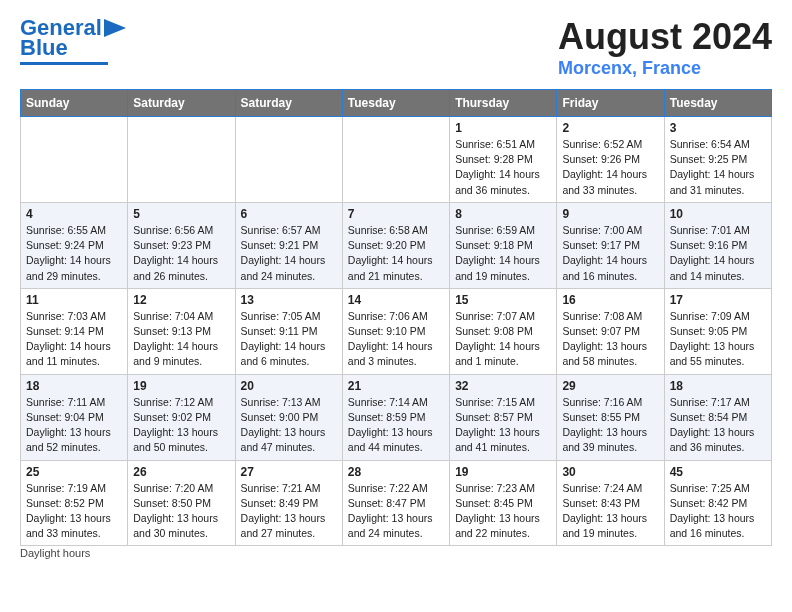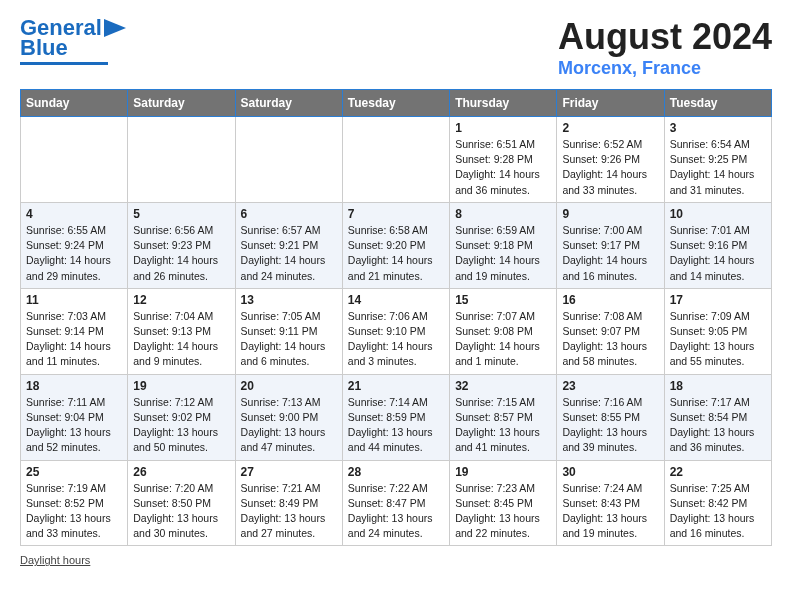--- a/index.html
+++ b/index.html
@@ -78,24 +78,23 @@
     .day-num {
       font-weight: bold;
       font-size: 12px;
       display: block;
       margin-bottom: 2px;
     }
     .cell-text {
       line-height: 1.45;
     }
     .footer {
-      margin-top: 8px;
+      margin-top: 1px;
       font-size: 11px;
       color: #444;
-      text-decoration: underline;
     }
   </style>
 </head>
 <body>
 
 <div class="header">
   <div class="logo">
     <div style="display:flex;align-items:center;">
       <span class="logo-text">
         <span class="blue">General</span>
@@ -221,21 +220,21 @@
         </td>
         <td>
           <span class="day-num">21</span>
           <div class="cell-text">Sunrise: 7:14 AM<br>Sunset: 8:59 PM<br>Daylight: 13 hours<br>and 44 minutes.</div>
         </td>
         <td>
           <span class="day-num">32</span>
           <div class="cell-text">Sunrise: 7:15 AM<br>Sunset: 8:57 PM<br>Daylight: 13 hours<br>and 41 minutes.</div>
         </td>
         <td>
-          <span class="day-num">23</span>
+          <span class="day-num">29</span>
           <div class="cell-text">Sunrise: 7:16 AM<br>Sunset: 8:55 PM<br>Daylight: 13 hours<br>and 39 minutes.</div>
         </td>
         <td>
           <span class="day-num">18</span>
           <div class="cell-text">Sunrise: 7:17 AM<br>Sunset: 8:54 PM<br>Daylight: 13 hours<br>and 36 minutes.</div>
         </td>
       </tr>
       <tr>
         <td>
           <span class="day-num">25</span>
@@ -255,21 +254,21 @@
         </td>
         <td>
           <span class="day-num">19</span>
           <div class="cell-text">Sunrise: 7:23 AM<br>Sunset: 8:45 PM<br>Daylight: 13 hours<br>and 22 minutes.</div>
         </td>
         <td>
           <span class="day-num">30</span>
           <div class="cell-text">Sunrise: 7:24 AM<br>Sunset: 8:43 PM<br>Daylight: 13 hours<br>and 19 minutes.</div>
         </td>
         <td>
-          <span class="day-num">22</span>
+          <span class="day-num">45</span>
           <div class="cell-text">Sunrise: 7:25 AM<br>Sunset: 8:42 PM<br>Daylight: 13 hours<br>and 16 minutes.</div>
         </td>
       </tr>
     </tbody>
 </table>
 
 <div class="footer">
   <span>Daylight hours</span>
 </div>
 

